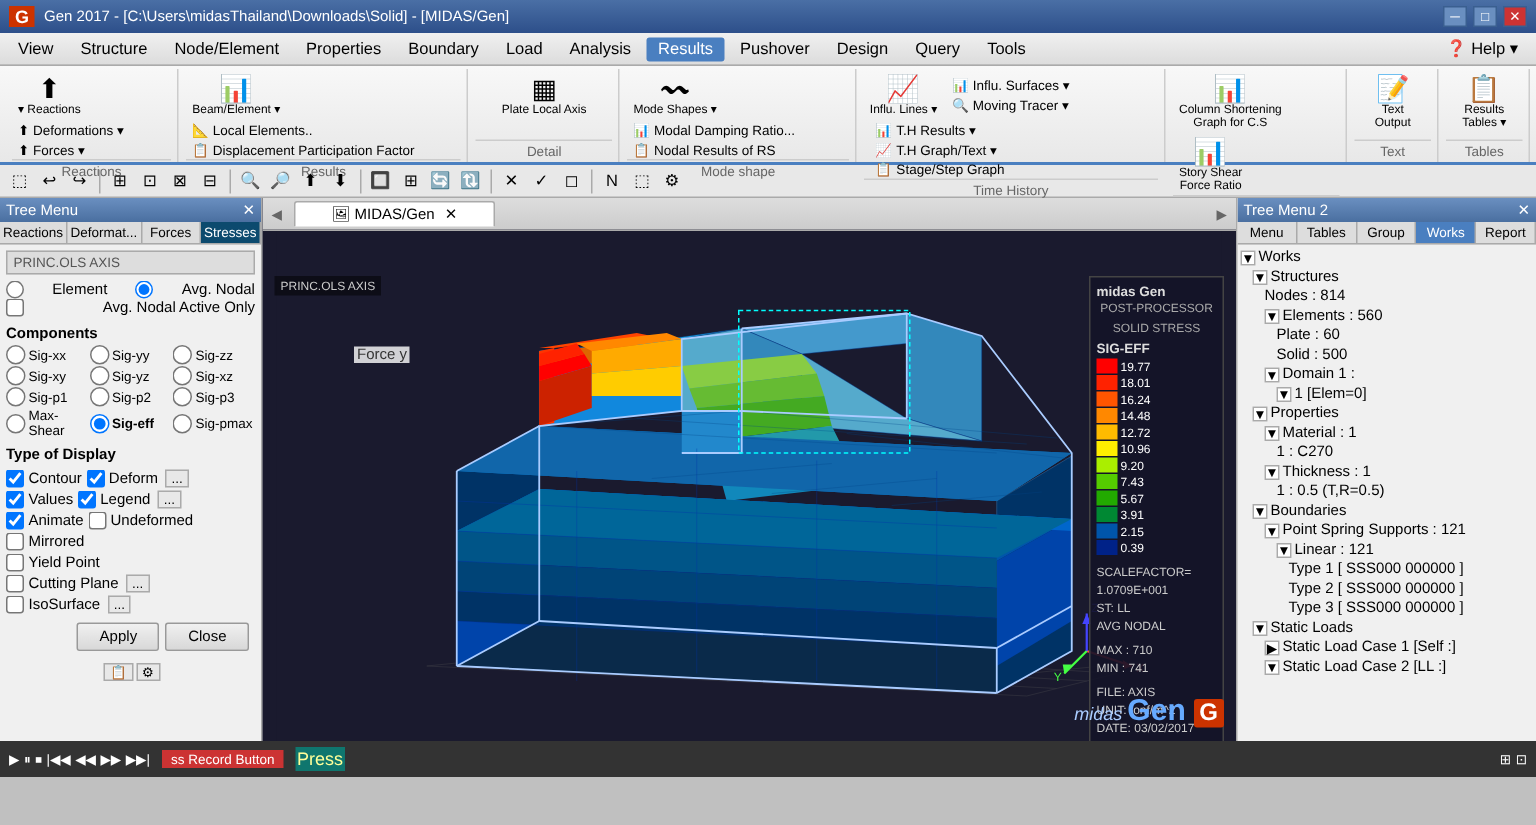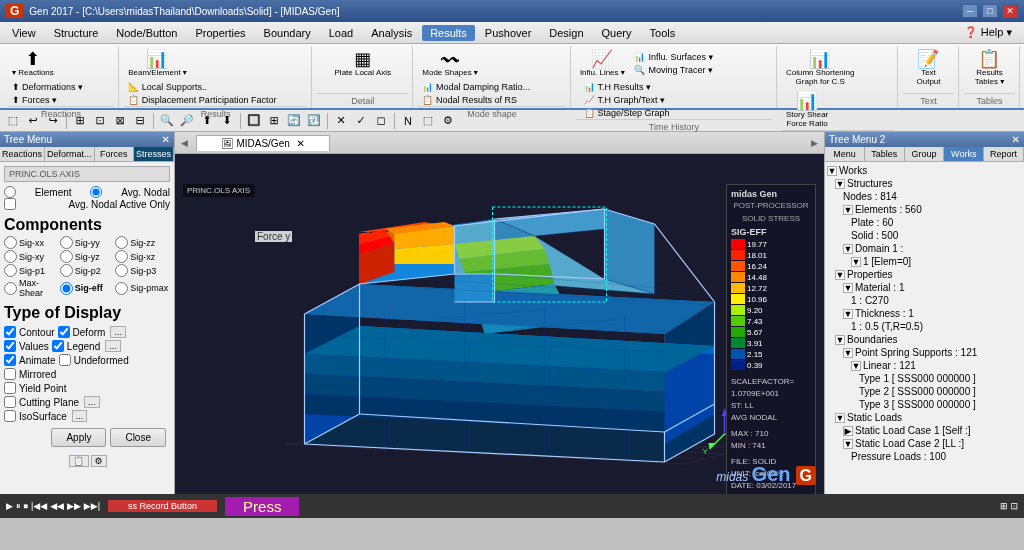--- a/index.html
+++ b/index.html
@@ -136,21 +136,21 @@
       font-size: 9px;
       cursor: pointer;
       border-right: 1px solid #aaa;
     }
     .tree-tab.active { background: #0c4a6e; color: white; }
 
     .tree-content { padding: 4px; overflow-y: auto; flex: 1; }
     .radio-row { display: flex; align-items: center; gap: 3px; font-size: 10px; justify-content: space-between; }
     .radio-row input { width: 12px; height: 12px; }
 
-    .section-label { font-size: 16px; font-weight: bold; margin-top: 6px; margin-bottom: 2px; }
+    .section-label { font-size: 10px; font-weight: bold; margin-top: 6px; margin-bottom: 2px; }
     .component-grid { display: grid; grid-template-columns: 1fr 1fr 1fr; gap: 1px; }
     .comp-radio { display: flex; align-items: center; gap: 2px; font-size: 9px; }
 
     .display-section { margin-top: 4px; }
     .display-row { display: flex; align-items: center; gap: 3px; font-size: 10px; margin-bottom: 2px; }
     .display-row input[type=checkbox] { width: 12px; height: 12px; }
     .small-btn { font-size: 9px; border: 1px solid #aaa; background: #e8e8e8; padding: 0 3px; cursor: pointer; margin-left: 2px; }
 
     .apply-area { padding: 4px; display: flex; gap: 4px; justify-content: flex-end; margin-top: auto; }
     .apply-btn { padding: 3px 14px; font-size: 10px; background: linear-gradient(to bottom, #f0f0f0, #d8d8d8); border: 1px solid #999; cursor: pointer; border-radius: 2px; }
@@ -216,22 +216,22 @@
     
     #status-bar {
       background: #333;
       height: 24px;
       display: flex;
       align-items: center;
       padding: 0 6px;
       gap: 8px;
     }
     .status-btn { color: white; font-size: 9px; cursor: pointer; }
-    .status-record { background: #cc3333; color: white; font-size: 9px; padding: 1px 20px; cursor: pointer; }
-    .status-press { background: #a21caf; color: #ff9; font-size: 15px; padding: 1px 18px; }
+    .status-record { background: #cc3333; color: white; font-size: 9px; padding: 1px 6px; cursor: pointer; }
+    .status-press { background: #0f766e; color: #ff9; font-size: 12px; padding: 1px 1px; }
 
     
     #right-panel {
       width: 200px;
       background: #f0f0f0;
       border-left: 1px solid #aaa;
       display: flex;
       flex-direction: column;
       overflow: hidden;
     }
@@ -264,21 +264,21 @@
     .tree-indent-1 { padding-left: 8px; }
     .tree-indent-2 { padding-left: 16px; }
     .tree-indent-3 { padding-left: 24px; }
     .tree-indent-4 { padding-left: 32px; }
     .tree-expand { width: 10px; height: 10px; display: inline-flex; align-items: center; justify-content: center; font-size: 9px; border: 1px solid #aaa; background: white; cursor: pointer; }
 
     
     .force-y-label {
       position: absolute;
       top: 77px;
-      left: 80px;
+      left: 61px;
       color: #333;
       font-size: 10px;
       background: rgba(255,255,255,0.8);
       padding: 0 2px;
     }
   </style>
 </head>
 <body>
 
 <div id="titlebar">
@@ -289,21 +289,21 @@
   <div id="titlebar-controls">
     <div class="title-btn">─</div>
     <div class="title-btn">□</div>
     <div class="title-btn" style="background:#cc3333;">✕</div>
   </div>
 </div>
 
 <div id="menubar">
   <div class="menu-item">View</div>
   <div class="menu-item">Structure</div>
-  <div class="menu-item">Node/Button</div>
+  <div class="menu-item">Node/Element</div>
   <div class="menu-item">Properties</div>
   <div class="menu-item">Boundary</div>
   <div class="menu-item">Load</div>
   <div class="menu-item">Analysis</div>
   <div class="menu-item active">Results</div>
   <div class="menu-item">Pushover</div>
   <div class="menu-item">Design</div>
   <div class="menu-item">Query</div>
   <div class="menu-item">Tools</div>
   <div style="margin-left:auto;" class="menu-item">❓ Help ▾</div>
@@ -326,21 +326,21 @@
       <div class="ribbon-group-label">Reactions</div>
     </div>
 
     <div class="ribbon-group" style="min-width:120px;">
       <div class="ribbon-buttons">
         <div class="ribbon-btn">
           <div class="btn-icon">📊</div>
           <div style="font-size:8px;">Beam/Element ▾</div>
         </div>
         <div class="ribbon-small">
-          <div class="ribbon-small-btn">📐 Local Supports..</div>
+          <div class="ribbon-small-btn">📐 Local Elements..</div>
           <div class="ribbon-small-btn">📋 Displacement Participation Factor</div>
         </div>
       </div>
       <div class="ribbon-group-label">Results</div>
     </div>
 
     <div class="ribbon-group" style="min-width:100px;">
       <div class="ribbon-buttons">
         <div class="ribbon-btn">
           <div class="btn-icon">▦</div>
@@ -787,21 +787,21 @@
             <span class="legend-val">0.39</span>
           </div>
 
         <div class="legend-info">
           <div>SCALEFACTOR=</div>
           <div>1.0709E+001</div>
           <div>ST: LL</div>
           <div>AVG NODAL</div>
           <div style="margin-top:4px;">MAX : 710</div>
           <div>MIN : 741</div>
-          <div style="margin-top:4px;">FILE: SOLID</div>
+          <div style="margin-top:4px;">FILE: AXIS</div>
           <div>UNIT: tonf/m^2</div>
           <div>DATE: 03/02/2017</div>
 
         </div>
       </div>
 
       
       <div style="position:absolute;bottom:8px;right:8px;">
         <span style="color:#aaccff;font-size:12px;font-style:italic;">midas </span>
         <span style="color:#66aaff;font-size:20px;font-weight:bold;">Gen</span>
@@ -906,23 +906,20 @@
         <span class="tree-expand">▼</span>
         <span>Static Loads</span>
       </div>
       <div class="tree-node tree-indent-2">
         <span class="tree-expand">▶</span>
         <span>Static Load Case 1 [Self :]</span>
       </div>
       <div class="tree-node tree-indent-2">
         <span class="tree-expand">▼</span>
         <span>Static Load Case 2 [LL :]</span>
-      </div>
-      <div class="tree-node tree-indent-3">
-        <span>Pressure Loads : 100</span>
       </div>
     </div>
   </div>
 </div>
 
 <div id="status-bar">
   <div style="display:flex;gap:3px;align-items:center;">
     <span class="status-btn">▶</span>
     <span class="status-btn">⏸</span>
     <span class="status-btn">⏹</span>

